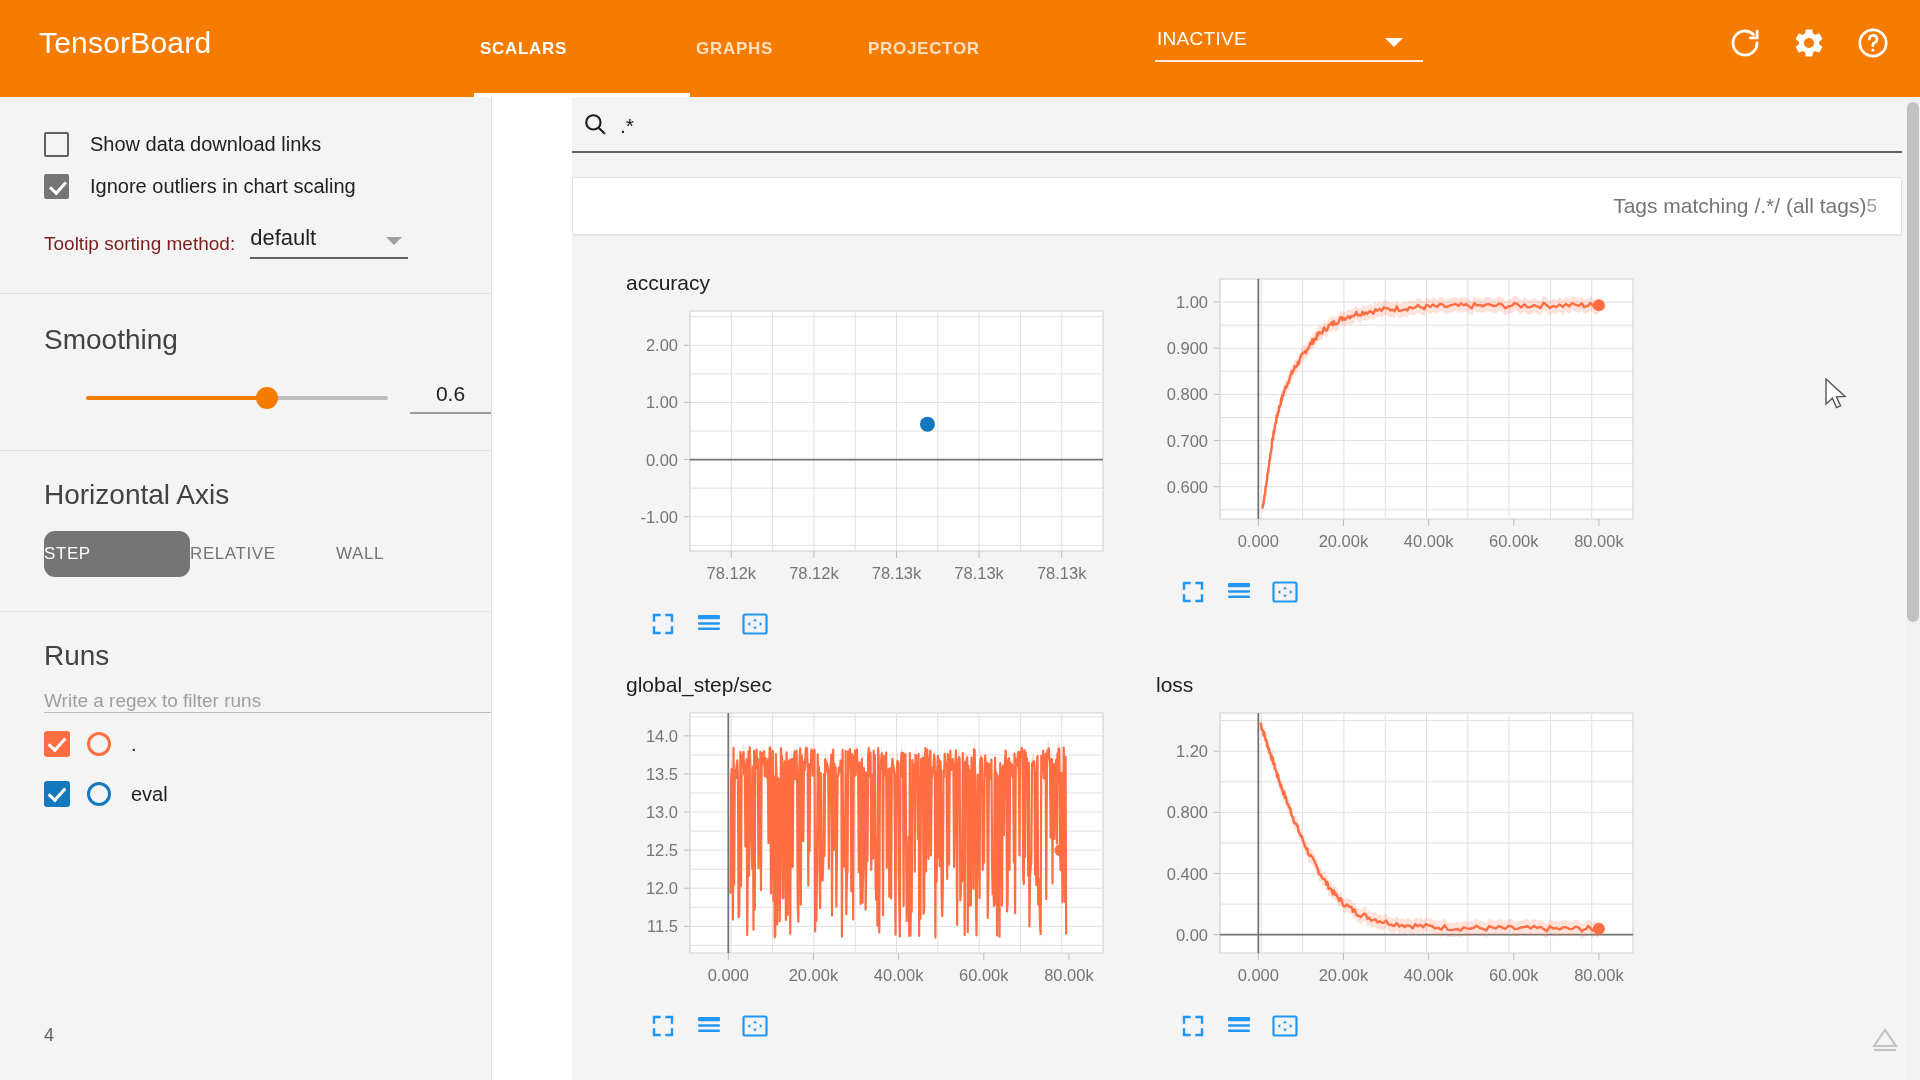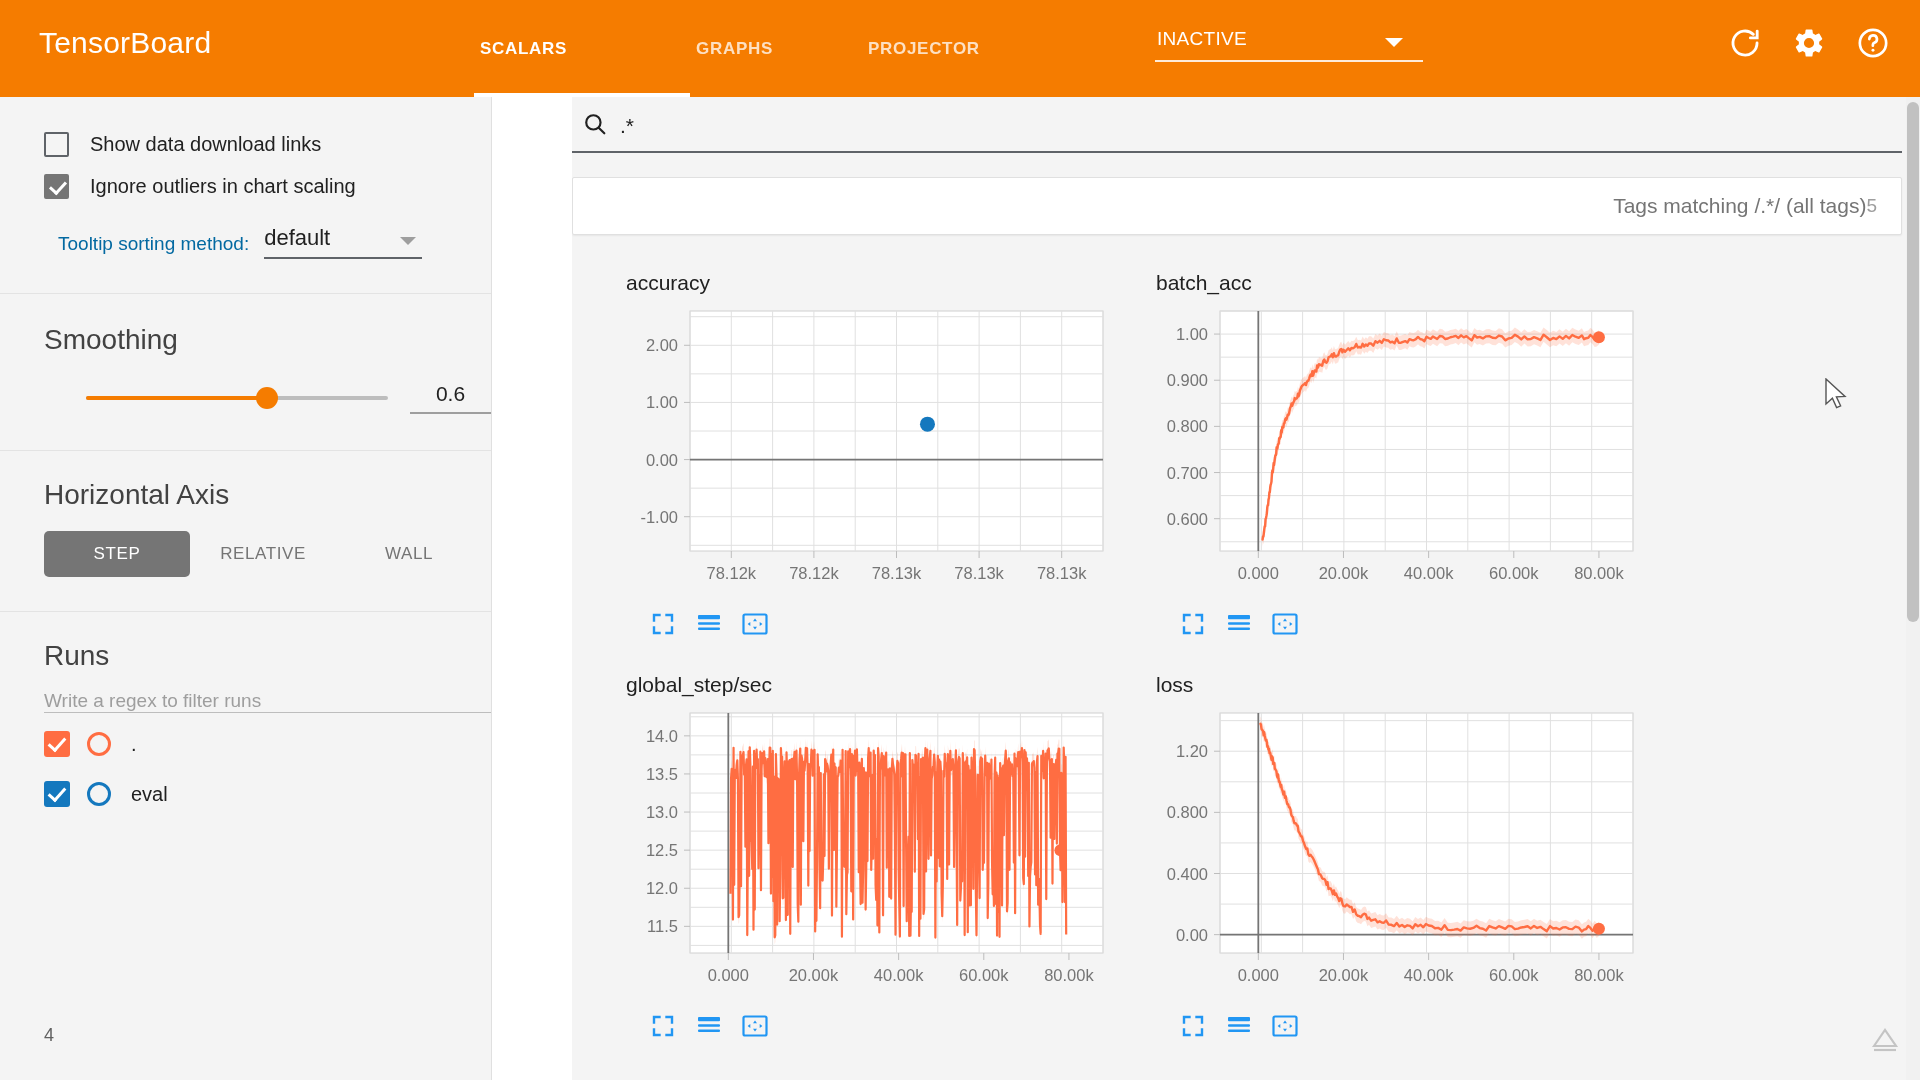--- a/index.html
+++ b/index.html
@@ -93,21 +93,21 @@
   .cb-box.checked { background: #757575; border-color: #757575; }
   .cb-box.checked::after {
     content: ""; position: absolute; left: 7px; top: 2px;
     width: 7px; height: 13px;
     border: solid #fff; border-width: 0 3px 3px 0;
     transform: rotate(42deg);
   }
   .cb-label { margin-left: 21px; font-size: 20px; color: #212121; white-space: nowrap; }
 
   .tooltip-row { display: flex; align-items: flex-end; margin-top: 22px; }
-  .tooltip-lbl { font-size: 19px; color: #0369a1; padding-bottom: 4px; margin-left: 14px; }
+  .tooltip-lbl { font-size: 19px; color: #7f1d1d; padding-bottom: 4px; }
   .tt-select { position: relative; margin-left: 15px; width: 158px; cursor: pointer; }
   .tt-select .v { font-size: 22px; color: #212121; padding-bottom: 6px; }
   .tt-select .ul { height: 2px; background: #5f6368; width: 158px; }
   .tt-caret {
     position: absolute; right: 6px; bottom: 14px;
     width: 0; height: 0;
     border-left: 8px solid transparent;
     border-right: 8px solid transparent;
     border-top: 8px solid #9e9e9e;
   }
@@ -129,23 +129,23 @@
   }
   .smooth-val {
     margin-left: 22px; width: 96px;
     border-bottom: 2px solid #9e9e9e;
     font-size: 21px; color: #212121; text-align: center; padding-bottom: 6px;
     cursor: text;
   }
 
   .axis-btns { display: flex; margin-top: 20px; gap: 0; }
   .axis-btn {
-    height: 46px; min-width: 146px; display: flex; align-items: center; justify-content: center;
+    height: 46px; min-width: 146px; display: flex; align-items: center; justify-content: flex-start;
     font-size: 17px; font-weight: 500; letter-spacing: .6px;
-    color: #757575; border-radius: 5px; cursor: pointer; user-select: none;
+    color: #757575; border-radius: 11px; cursor: pointer; user-select: none;
   }
   .axis-btn.active { background: #757575; color: #fff; }
 
   .runs-filter {
     margin-top: 18px; width: 484px;
     border-bottom: 1px solid #bdbdbd;
     font-size: 19px; color: #9e9e9e;
     cursor: text;
   }
 
@@ -452,21 +452,20 @@
             <polygon points="13,5.6 15,8.3 11,8.3" fill="#2196f3" stroke="none"></polygon>
             <polygon points="13,16.4 15,13.7 11,13.7" fill="#2196f3" stroke="none"></polygon>
             <polygon points="5.6,11 8.3,9 8.3,13" fill="#2196f3" stroke="none"></polygon>
             <polygon points="20.4,11 17.7,9 17.7,13" fill="#2196f3" stroke="none"></polygon>
           </svg>
         </span>
       </div>
     </div>
 
     <div class="chart-card">
-      <div class="chart-title">batch_acc</div>
       <div class="chart-svg-wrap">
         <svg id="svg1" width="520" height="300">
             <rect x="92" y="8" width="413" height="240" fill="#fff" stroke="#d0d0d0" stroke-width="1"></rect>
             <line x1="92" y1="8" x2="92" y2="248" stroke="#e0e0e0" stroke-width="1"></line>
             <line x1="133.3" y1="8" x2="133.3" y2="248" stroke="#e0e0e0" stroke-width="1"></line>
             <line x1="174.6" y1="8" x2="174.6" y2="248" stroke="#e0e0e0" stroke-width="1"></line>
             <line x1="215.9" y1="8" x2="215.9" y2="248" stroke="#e0e0e0" stroke-width="1"></line>
             <line x1="257.2" y1="8" x2="257.2" y2="248" stroke="#e0e0e0" stroke-width="1"></line>
             <line x1="298.5" y1="8" x2="298.5" y2="248" stroke="#e0e0e0" stroke-width="1"></line>
             <line x1="339.8" y1="8" x2="339.8" y2="248" stroke="#e0e0e0" stroke-width="1"></line>

